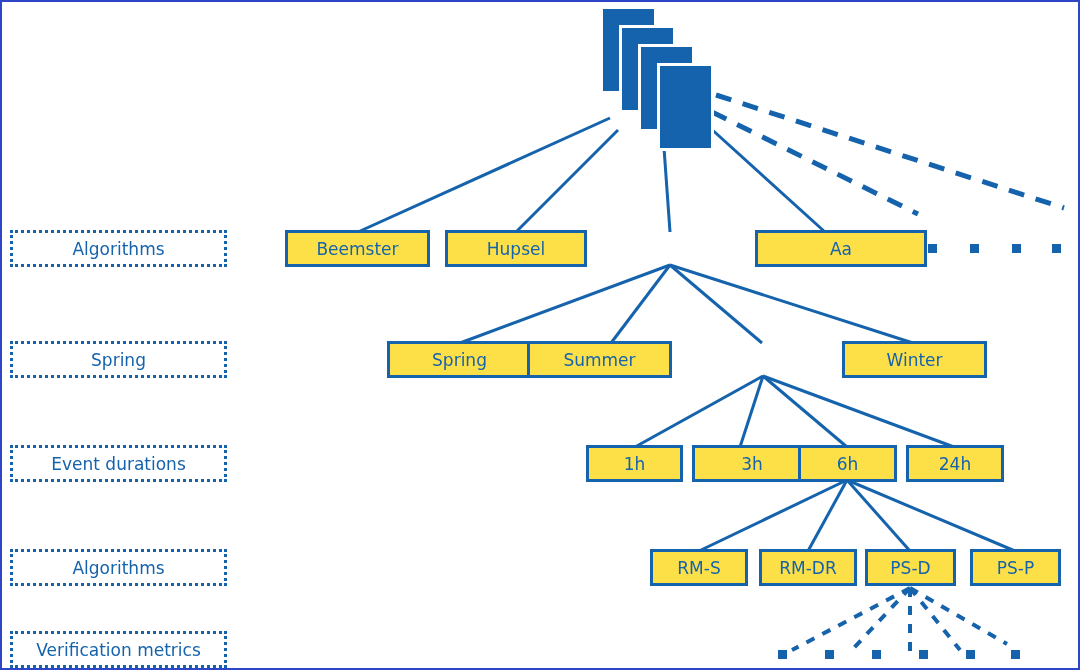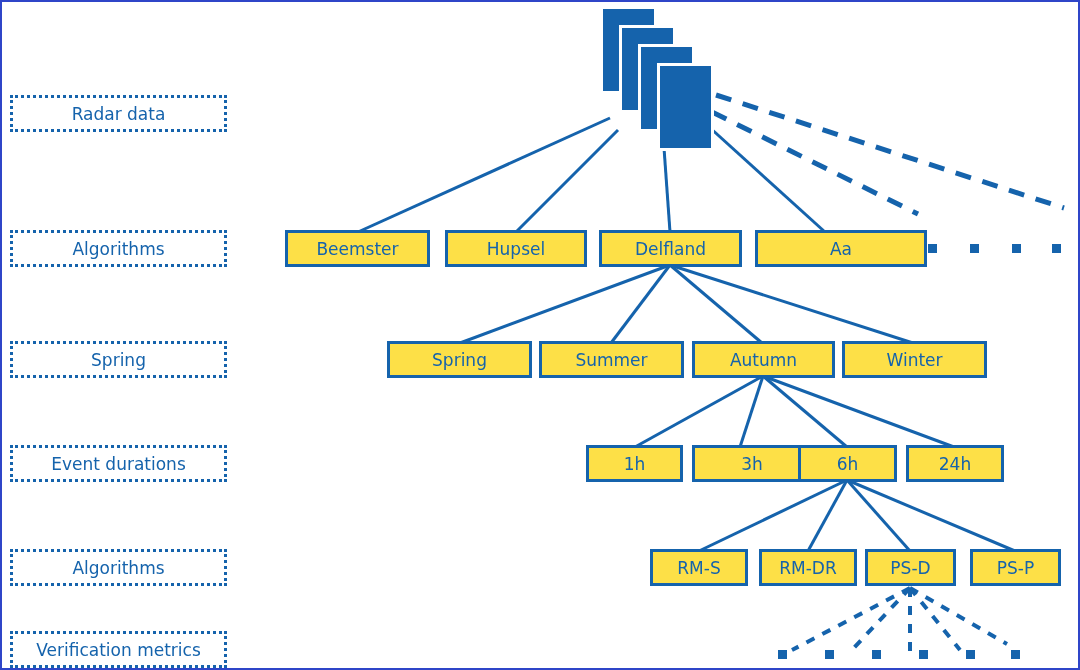--- a/index.html
+++ b/index.html
@@ -99,23 +99,20 @@
     </g>
   </svg>
 
   <div>
     <div class="stack-card" style="left:598px; top:4px;"></div>
     <div class="stack-card" style="left:617px; top:23px;"></div>
     <div class="stack-card" style="left:636px; top:42px;"></div>
     <div class="stack-card" style="left:655px; top:61px;"></div>
   </div>
 
-  <div class="rowlabel" style="top:93px;">
-      <span>Radar data</span>
-    </div>
   <div class="rowlabel" style="top:228px;">
       <span>Algorithms</span>
     </div>
   <div class="rowlabel" style="top:339px;">
       <span>Spring</span>
     </div>
   <div class="rowlabel" style="top:443px;">
       <span>Event durations</span>
     </div>
   <div class="rowlabel" style="top:547px;">
@@ -124,35 +121,29 @@
   <div class="rowlabel" style="top:629px;">
       <span>Verification metrics</span>
     </div>
 
   <div class="node" style="left:283px; top:228px; width:145px;">
       <span>Beemster</span>
     </div>
   <div class="node" style="left:443px; top:228px; width:142px;">
       <span>Hupsel</span>
     </div>
-  <div class="node" style="left:597px; top:228px; width:143px;">
-      <span>Delfland</span>
-    </div>
   <div class="node" style="left:753px; top:228px; width:172px;">
       <span>Aa</span>
     </div>
 
   <div class="node" style="left:385px; top:339px; width:145px;">
       <span>Spring</span>
     </div>
-  <div class="node" style="left:537px; top:339px; width:145px;">
+  <div class="node" style="left:525px; top:339px; width:145px;">
       <span>Summer</span>
-    </div>
-  <div class="node" style="left:690px; top:339px; width:143px;">
-      <span>Autumn</span>
     </div>
   <div class="node" style="left:840px; top:339px; width:145px;">
       <span>Winter</span>
     </div>
 
   <div class="node" style="left:584px; top:443px; width:97px;">
       <span>1h</span>
     </div>
   <div class="node" style="left:690px; top:443px; width:120px;">
       <span>3h</span>

